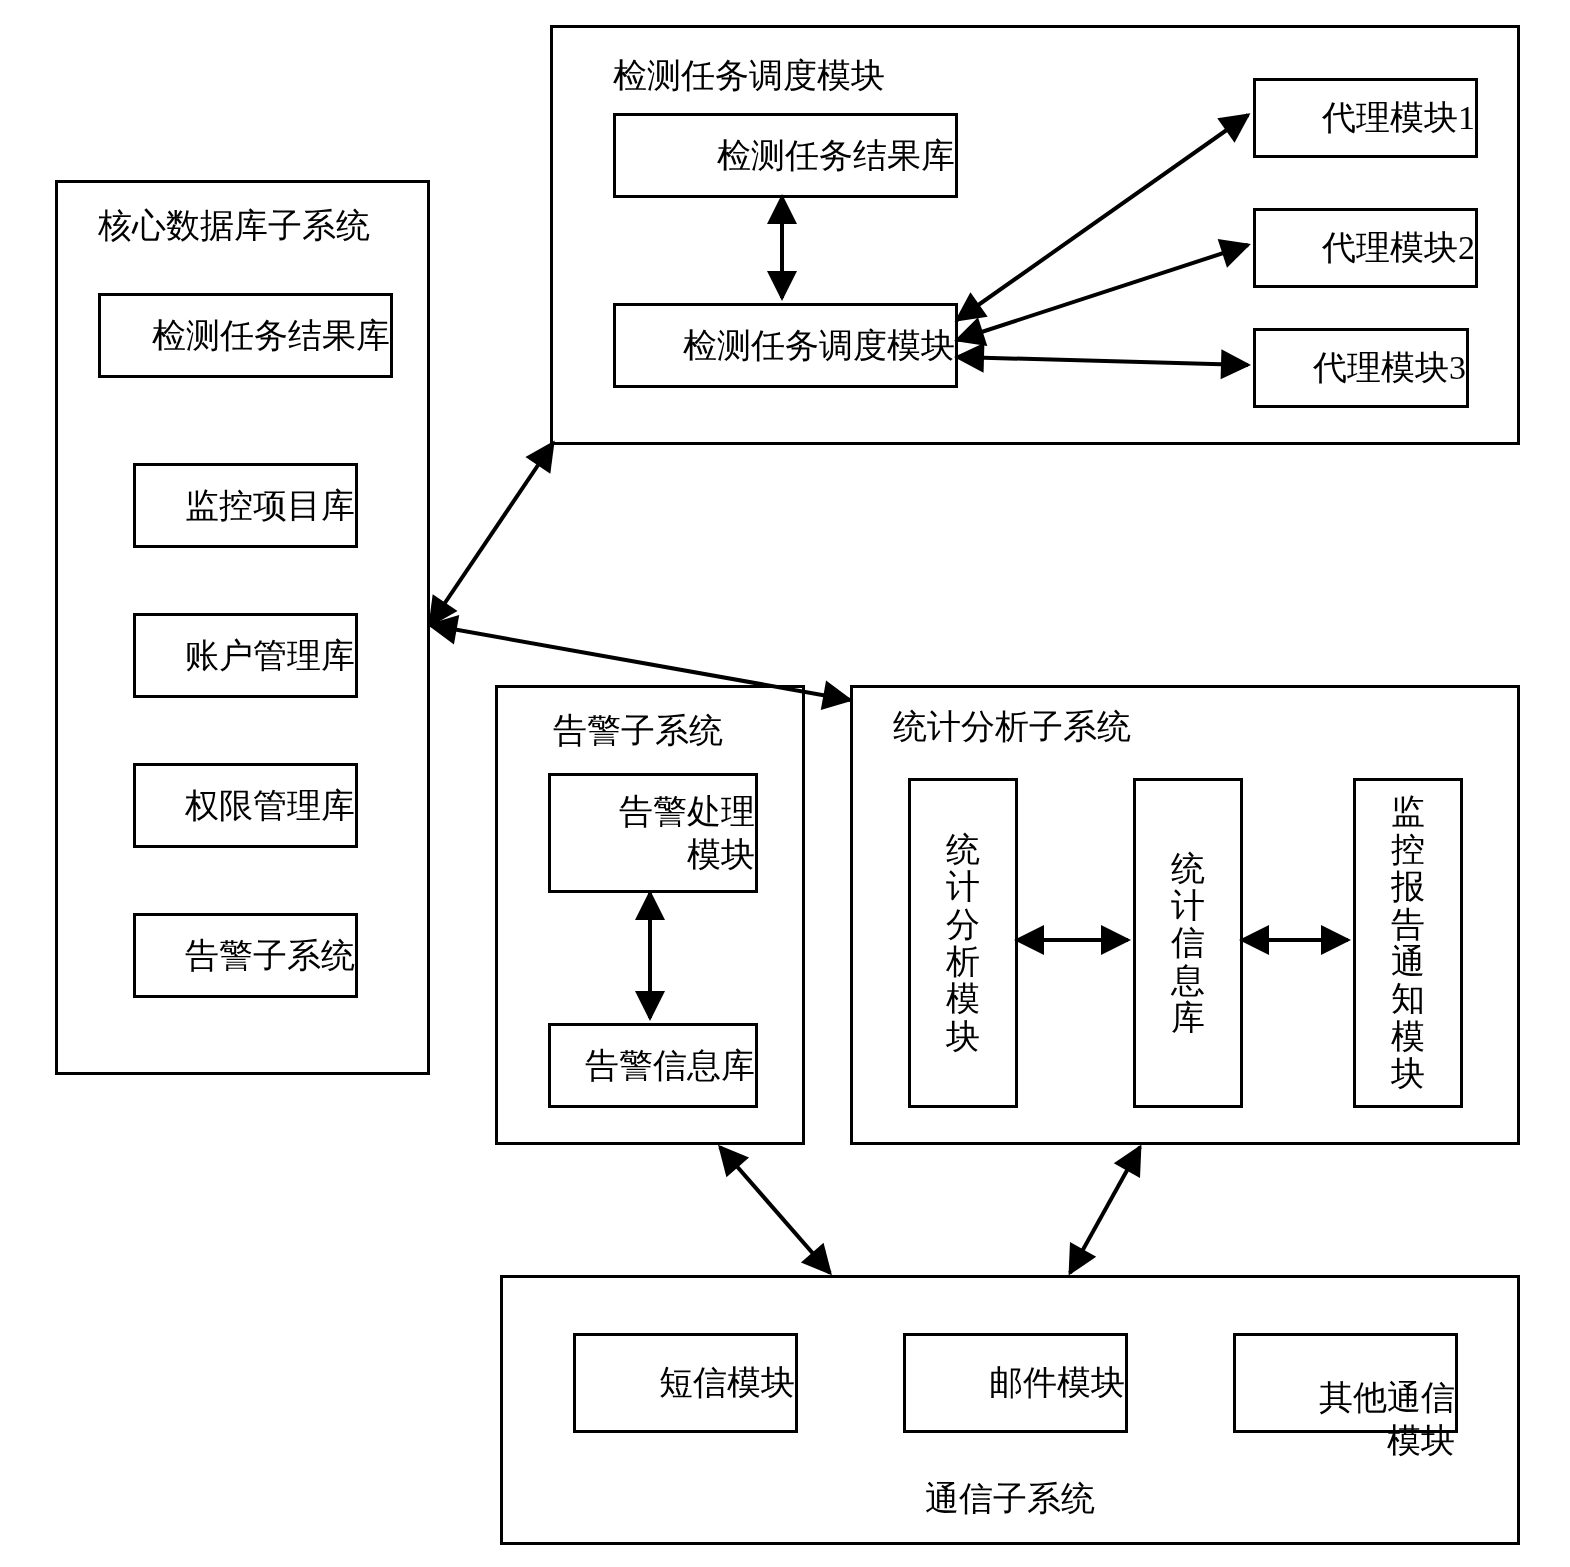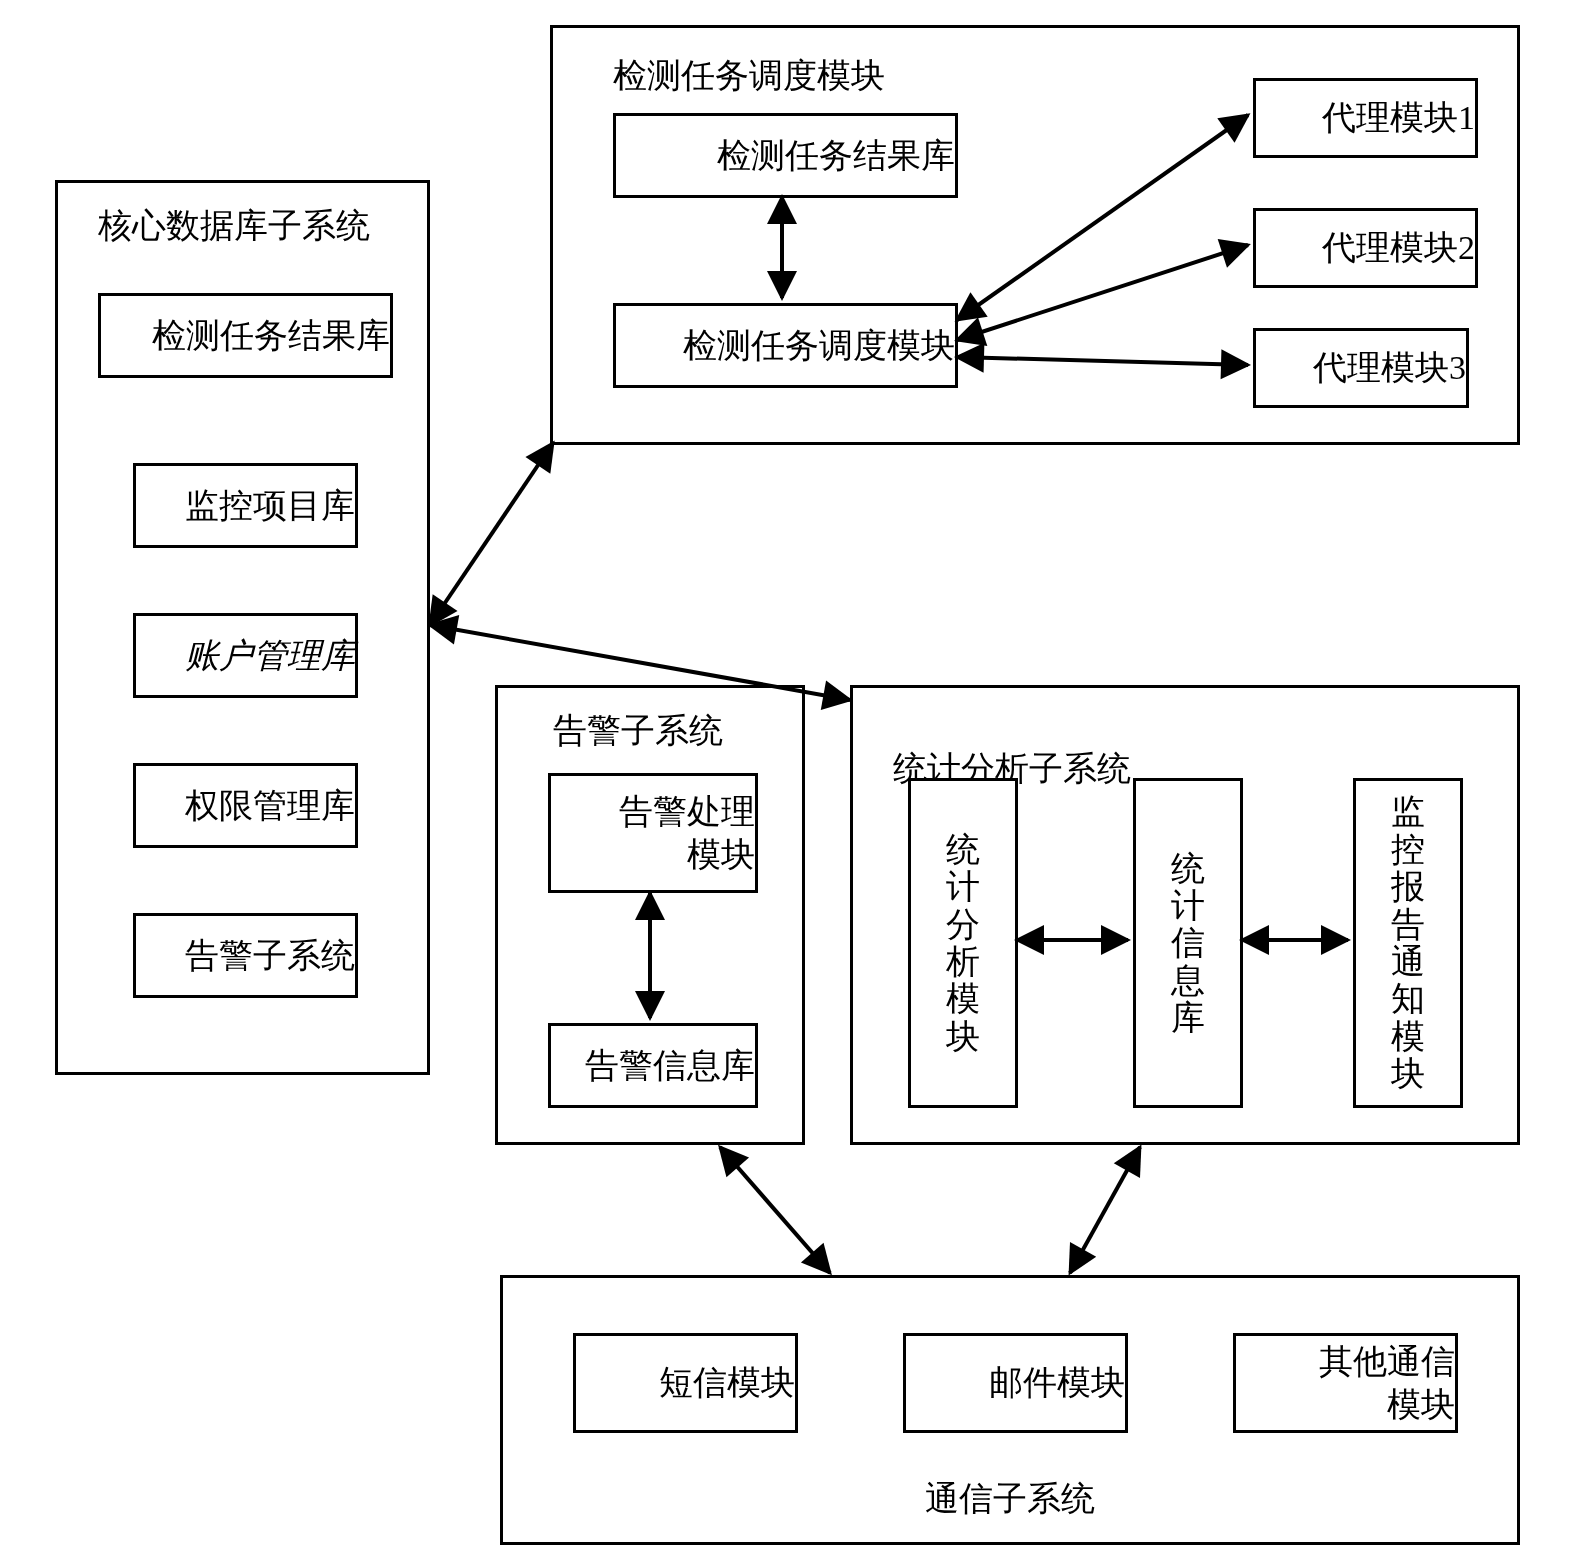--- a/index.html
+++ b/index.html
@@ -60,21 +60,21 @@
 
   <div class="box" style="left:55px; top:180px; width:375px; height:895px;">
     <div class="title" style="left:40px; top:20px;">核心数据库子系统</div>
 
     <div class="box" style="left:40px; top:110px; width:295px; height:85px;">
       <div class="label-inside">检测任务结果库</div>
     </div>
     <div class="box" style="left:75px; top:280px; width:225px; height:85px;">
       <div class="label-inside">监控项目库</div>
     </div>
-    <div class="box" style="left:75px; top:430px; width:225px; height:85px;font-style:italic;">
+    <div class="box" style="left:75px; top:430px; width:225px; height:85px;">
       <div class="label-inside">账户管理库</div>
     </div>
     <div class="box" style="left:75px; top:580px; width:225px; height:85px;">
       <div class="label-inside">权限管理库</div>
     </div>
     <div class="box" style="left:75px; top:730px; width:225px; height:85px;">
       <div class="label-inside">告警子系统</div>
     </div>
   </div>
 
@@ -105,21 +105,21 @@
     <div class="box" style="left:50px; top:85px; width:210px; height:120px;">
       <div class="label-inside" style="white-space:pre-line;">告警处理
 模块</div>
     </div>
     <div class="box" style="left:50px; top:335px; width:210px; height:85px;">
       <div class="label-inside">告警信息库</div>
     </div>
   </div>
 
   <div class="box" style="left:850px; top:685px; width:670px; height:460px;">
-    <div class="title" style="left:40px; top:16px;margin-top:42px;">统计分析子系统</div>
+    <div class="title" style="left:40px; top:16px;">统计分析子系统</div>
 
     <div class="box" style="left:55px; top:90px; width:110px; height:330px;">
       <div class="vlabel">
           <span>统</span>
           <span>计</span>
           <span>分</span>
           <span>析</span>
           <span>模</span>
           <span>块</span>
         </div>
@@ -150,21 +150,21 @@
   <div class="box" style="left:500px; top:1275px; width:1020px; height:270px;">
     <div class="title" style="left:50%; transform:translateX(-50%); bottom:20px; top:auto;">通信子系统</div>
 
     <div class="box" style="left:70px; top:55px; width:225px; height:100px;">
       <div class="label-inside">短信模块</div>
     </div>
     <div class="box" style="left:400px; top:55px; width:225px; height:100px;">
       <div class="label-inside">邮件模块</div>
     </div>
     <div class="box" style="left:730px; top:55px; width:225px; height:100px;">
-      <div class="label-inside" style="white-space:pre-line;">其他通信
+      <div class="label-inside" style="white-space:pre-line;margin-top:36px;">其他通信
 模块</div>
     </div>
   </div>
 
   <svg class="arrows">
     <defs>
       <marker id="ah" viewBox="0 0 12 12" refX="10" refY="6" markerWidth="9" markerHeight="9" orient="auto-start-reverse">
         <path d="M1,1 L11,6 L1,11 Z" fill="#000"></path>
       </marker>
     </defs>

